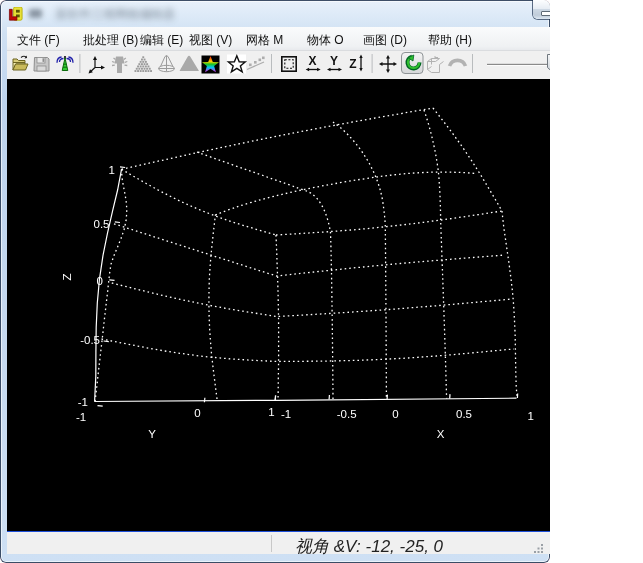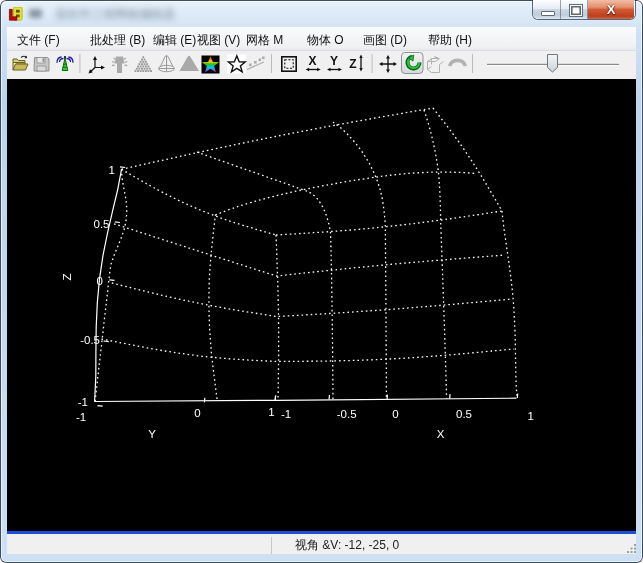--- a/index.html
+++ b/index.html
@@ -1,36 +1,36 @@
 <!DOCTYPE html>
 <html><head><meta charset="utf-8"><style>
 * { margin:0; padding:0; box-sizing:border-box; }
 html,body { width:643px; height:563px; font-family:"Liberation Sans", sans-serif; background:#fff; }
-#win { position:relative; width:643px; height:563px; background:#fca5a5; border-radius:6px; overflow:hidden; }
+#win { position:relative; width:550px; height:563px; background:#fca5a5; border-radius:6px; overflow:hidden; }
 #glass { position:absolute; inset:0; border-radius:6px;
   background:linear-gradient(180deg,#e8f1fb 0%,#d0e1f3 6%,#bed4ee 18%,#c5d8ef 55%,#cee0f4 100%);
 }
 #glass:before { content:""; position:absolute; inset:0; border-radius:6px; box-shadow:inset 0 0 0 1px rgba(15,35,65,.8), inset 0 0 0 2px rgba(255,255,255,.6); }
 #titlebar { position:absolute; left:0; top:0; width:643px; height:27px; }
 #appicon { position:absolute; left:8px; top:7px; width:15px; height:15px; }
 #apptitle { position:absolute; left:55px; top:6px; color:#687683; font-size:12px; filter:blur(3px); white-space:nowrap; opacity:.85; }
 #apptitle2 { position:absolute; left:29px; top:9px; width:13px; height:9px; background:#75818e; border-radius:2px; filter:blur(2.8px); opacity:.8; }
 #btns { position:absolute; left:533px; top:0; width:102px; height:19px; display:flex; border-radius:0 0 5px 5px; overflow:hidden; box-shadow:0 0 0 1px rgba(30,50,80,.7), inset 0 0 0 1px rgba(255,255,255,.6); }
 .wbtn { height:19px; position:relative; background:linear-gradient(180deg,#fdfeff 0%,#e7edf4 45%,#cdd8e4 50%,#c0ccd9 80%,#dde8f3 100%); border-right:1px solid rgba(40,60,90,.45); }
 #bmin { width:28px; } #bmax { width:27px; }
 #bclose { width:46px; border-right:none; background:linear-gradient(180deg,#f3bda6 0%,#e3906c 38%,#d25b36 50%,#bc3f1a 85%,#d26845 100%); }
 #bmin:after { content:""; position:absolute; left:8px; top:11px; width:12px; height:3px; background:#fff; border:1px solid #5e6a76; border-radius:1px; }
 #bmax:after { content:""; position:absolute; left:9px; top:4.5px; width:10px; height:9px; border:1.2px solid #fff; outline:1px solid #5e6a76; outline-offset:-0.5px; box-shadow:inset 0 0 0 1.6px #5e6a76; background:#fff; }
 #bclose:after { content:"X"; position:absolute; left:0; right:0; top:2px; text-align:center; color:#fff; font-size:13px; font-weight:bold; text-shadow:0 0 2px rgba(80,15,0,.95), 0 1px 1px rgba(80,15,0,.8); }
 #client { position:absolute; left:7px; top:27px; width:629px; height:527px; background:#f0f0f0; }
 #menubar { position:absolute; left:0; top:0; width:629px; height:24px; background:linear-gradient(180deg,#fafbfc,#eff1f3 85%,#e8eaed); border-bottom:1px solid #dadcdf; font-size:12px; color:#111; }
 #menubar span { position:absolute; top:5px; }
 #toolbar { position:absolute; left:0; top:24px; width:629px; height:28px; background:#f0f0f0; }
 #canvas { position:absolute; left:0; top:52px; width:629px; height:452px; background:#000; }
-#statusbar { position:absolute; left:0; top:504px; width:629px; height:23px; background:#f0f0f0; border-top:3px solid #1d4ed8; font-size:12px; color:#222; }
+#statusbar { position:absolute; left:0; top:504px; width:629px; height:23px; background:#f0f0f0; border-top:1px solid #1d4ed8; font-size:17px; color:#222;font-style:italic; }
 #statusbar .div { position:absolute; left:264px; top:3px; width:1px; height:17px; background:#c8c8c8; }
 #statusbar .txt { position:absolute; left:288px; top:3px; }
 #grip { position:absolute; right:6px; bottom:9px; width:10px; height:10px; }
 </style></head>
 <body>
 <div id="win">
   <div id="glass"></div>
   <div id="titlebar">
     <svg id="appicon" viewBox="0 0 16 16">
       <rect x="6" y="0" width="9" height="14" rx="1.5" fill="#e8e13a" stroke="#b7b007" stroke-width="1"></rect>
@@ -42,23 +42,23 @@
     <div id="apptitle">某软件三维网格编辑器</div>
   </div>
   <div id="btns">
       <div class="wbtn" id="bmin"></div>
       <div class="wbtn" id="bmax"></div>
       <div class="wbtn" id="bclose"></div>
     </div>
   <div id="client">
     <div id="menubar">
         <span style="left:10px">文件 (F)</span>
-        <span style="left:83px">批处理 (B)</span>
-        <span style="left:146px">编辑 (E)</span>
-        <span style="left:190px">视图 (V)</span>
+        <span style="left:76px">批处理 (B)</span>
+        <span style="left:133px">编辑 (E)</span>
+        <span style="left:182px">视图 (V)</span>
         <span style="left:239px">网格 M</span>
         <span style="left:300px">物体 O</span>
         <span style="left:356px">画图 (D)</span>
         <span style="left:421px">帮助 (H)</span>
       </div>
     <div id="toolbar">
         <svg width="629" height="28" viewBox="0 0 629 28" style="position:absolute;left:0;top:0">
           <defs>
 <linearGradient id="rg" x1="0.5" y1="0" x2="0.5" y2="1">
 <stop offset="0" stop-color="#ee1111"></stop>

